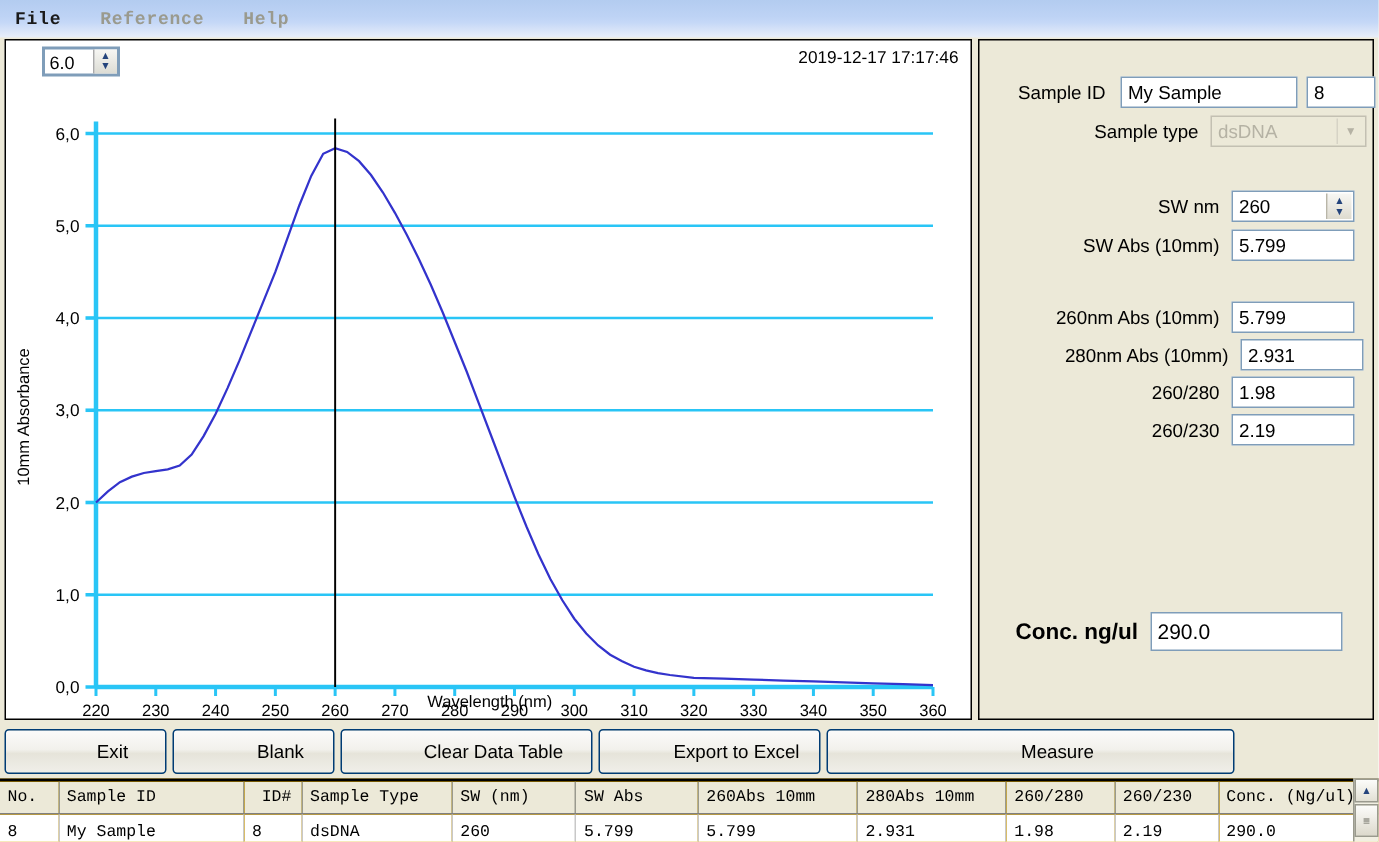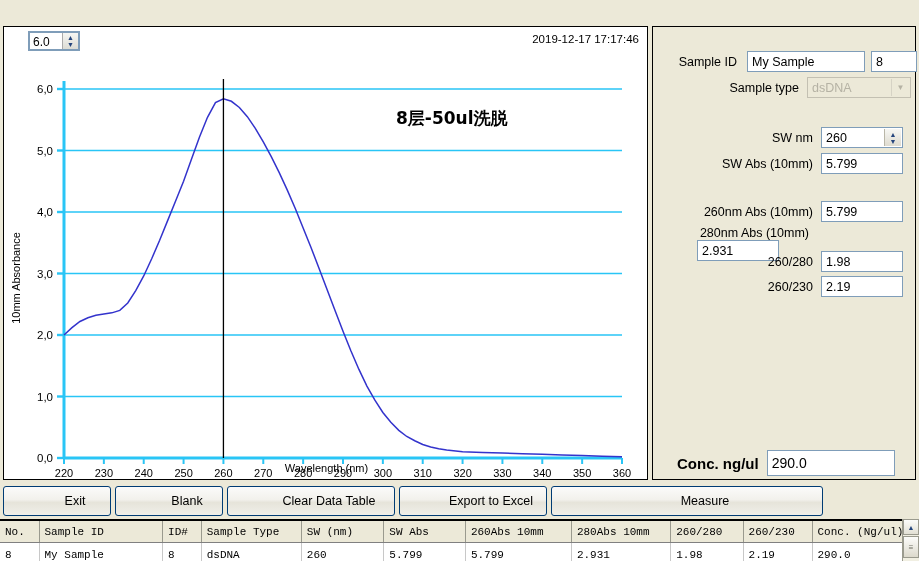--- a/index.html
+++ b/index.html
@@ -131,33 +131,37 @@
     background:linear-gradient(to bottom,#fcfcfa,#dcd9cc);
     display:flex;align-items:center;justify-content:center;font-size:8px;color:#6b6b60;
     box-sizing:border-box;
   }
 </style>
 </head>
 <body>
 
 <div id="app">
 
+  <div class="menubar">
+    <span class="menuitem enabled">File</span>
+    <span class="menuitem disabled">Reference</span>
+    <span class="menuitem disabled">Help</span>
+  </div>
 
   <div class="graphpanel">
 
     <div class="spinbox">
       <span class="val">6.0</span>
       <span class="spinarrows">
         <span class="ar">▲</span>
         <span class="ar">▼</span>
       </span>
     </div>
 
     <div class="timestamp">2019-12-17 17:17:46</div>
-    <div class="graphtitle">8层-50ul洗脱</div>
     <div class="ylabel">10mm Absorbance</div>
     <div class="xlabel">Wavelength (nm)</div>
 
     <svg class="plot" width="645" height="452">
       <g id="gridlines">
           <line x1="60" x2="618" y1="431" y2="431" stroke="#29c5f6" stroke-width="1.6"></line>
           <line x1="60" x2="618" y1="369.5" y2="369.5" stroke="#29c5f6" stroke-width="1.6"></line>
           <line x1="60" x2="618" y1="308" y2="308" stroke="#29c5f6" stroke-width="1.6"></line>
           <line x1="60" x2="618" y1="246.5" y2="246.5" stroke="#29c5f6" stroke-width="1.6"></line>
           <line x1="60" x2="618" y1="185" y2="185" stroke="#29c5f6" stroke-width="1.6"></line>
@@ -249,56 +253,56 @@
     <div class="fieldrow" style="left:10px;top:126px;">
       <span class="flabel" style="width:150px;">SW Abs (10mm)</span>
       <span class="fbox" style="width:82px;margin-left:8px;">5.799</span>
     </div>
 
     <div class="fieldrow" style="left:10px;top:174px;">
       <span class="flabel" style="width:150px;">260nm Abs (10mm)</span>
       <span class="fbox" style="width:82px;margin-left:8px;">5.799</span>
     </div>
 
-    <div class="fieldrow" style="left:6px;top:199px;flex-direction:column;">
+    <div class="fieldrow" style="left:16px;top:199px;">
       <span class="flabel" style="width:150px;">280nm Abs (10mm)</span>
       <span class="fbox" style="width:82px;margin-left:8px;">2.931</span>
     </div>
 
     <div class="fieldrow" style="left:10px;top:224px;">
       <span class="flabel" style="width:150px;">260/280</span>
       <span class="fbox" style="width:82px;margin-left:8px;">1.98</span>
     </div>
 
     <div class="fieldrow" style="left:10px;top:249px;">
       <span class="flabel" style="width:150px;">260/230</span>
       <span class="fbox" style="width:82px;margin-left:8px;">2.19</span>
     </div>
 
-    <div class="fieldrow" style="left:24px;top:381px;margin-top:42px;">
+    <div class="fieldrow" style="left:24px;top:381px;">
       <span class="conclabel">Conc. ng/ul</span>
       <span class="fbox" style="width:128px;height:26px;margin-left:8px;font-size:14px;line-height:20px;">290.0</span>
     </div>
   </div>
 
   <div class="btnstrip" id="btnstrip">
       <div class="btn" style="width: 108px;">Exit</div>
       <div class="btn" style="width: 108px; text-align: right;">Blank</div>
       <div class="btn" style="width: 168px;">Clear Data Table</div>
       <div class="btn" style="width: 148px;">Export to Excel</div>
       <div class="btn" style="width: 272px;">Measure</div>
     </div>
 
   <div class="tablewrap">
     <table class="dt">
       <thead>
           <tr id="dt-head">
             <th style="width: 36px;">No.</th>
             <th style="width: 128px;">Sample ID</th>
-            <th style="width: 35px;">ID#</th>
+            <th style="width: 35px; text-align: center;">ID#</th>
             <th style="width: 98px;">Sample Type</th>
             <th style="width: 82px;">SW (nm)</th>
             <th style="width: 82px;">SW Abs</th>
             <th style="width: 105px;">260Abs 10mm</th>
             <th style="width: 97px;">280Abs 10mm</th>
             <th style="width: 70px;">260/280</th>
             <th style="width: 66px;">260/230</th>
             <th style="width: 103px;">Conc. (Ng/ul)</th>
           </tr>
         </thead>

